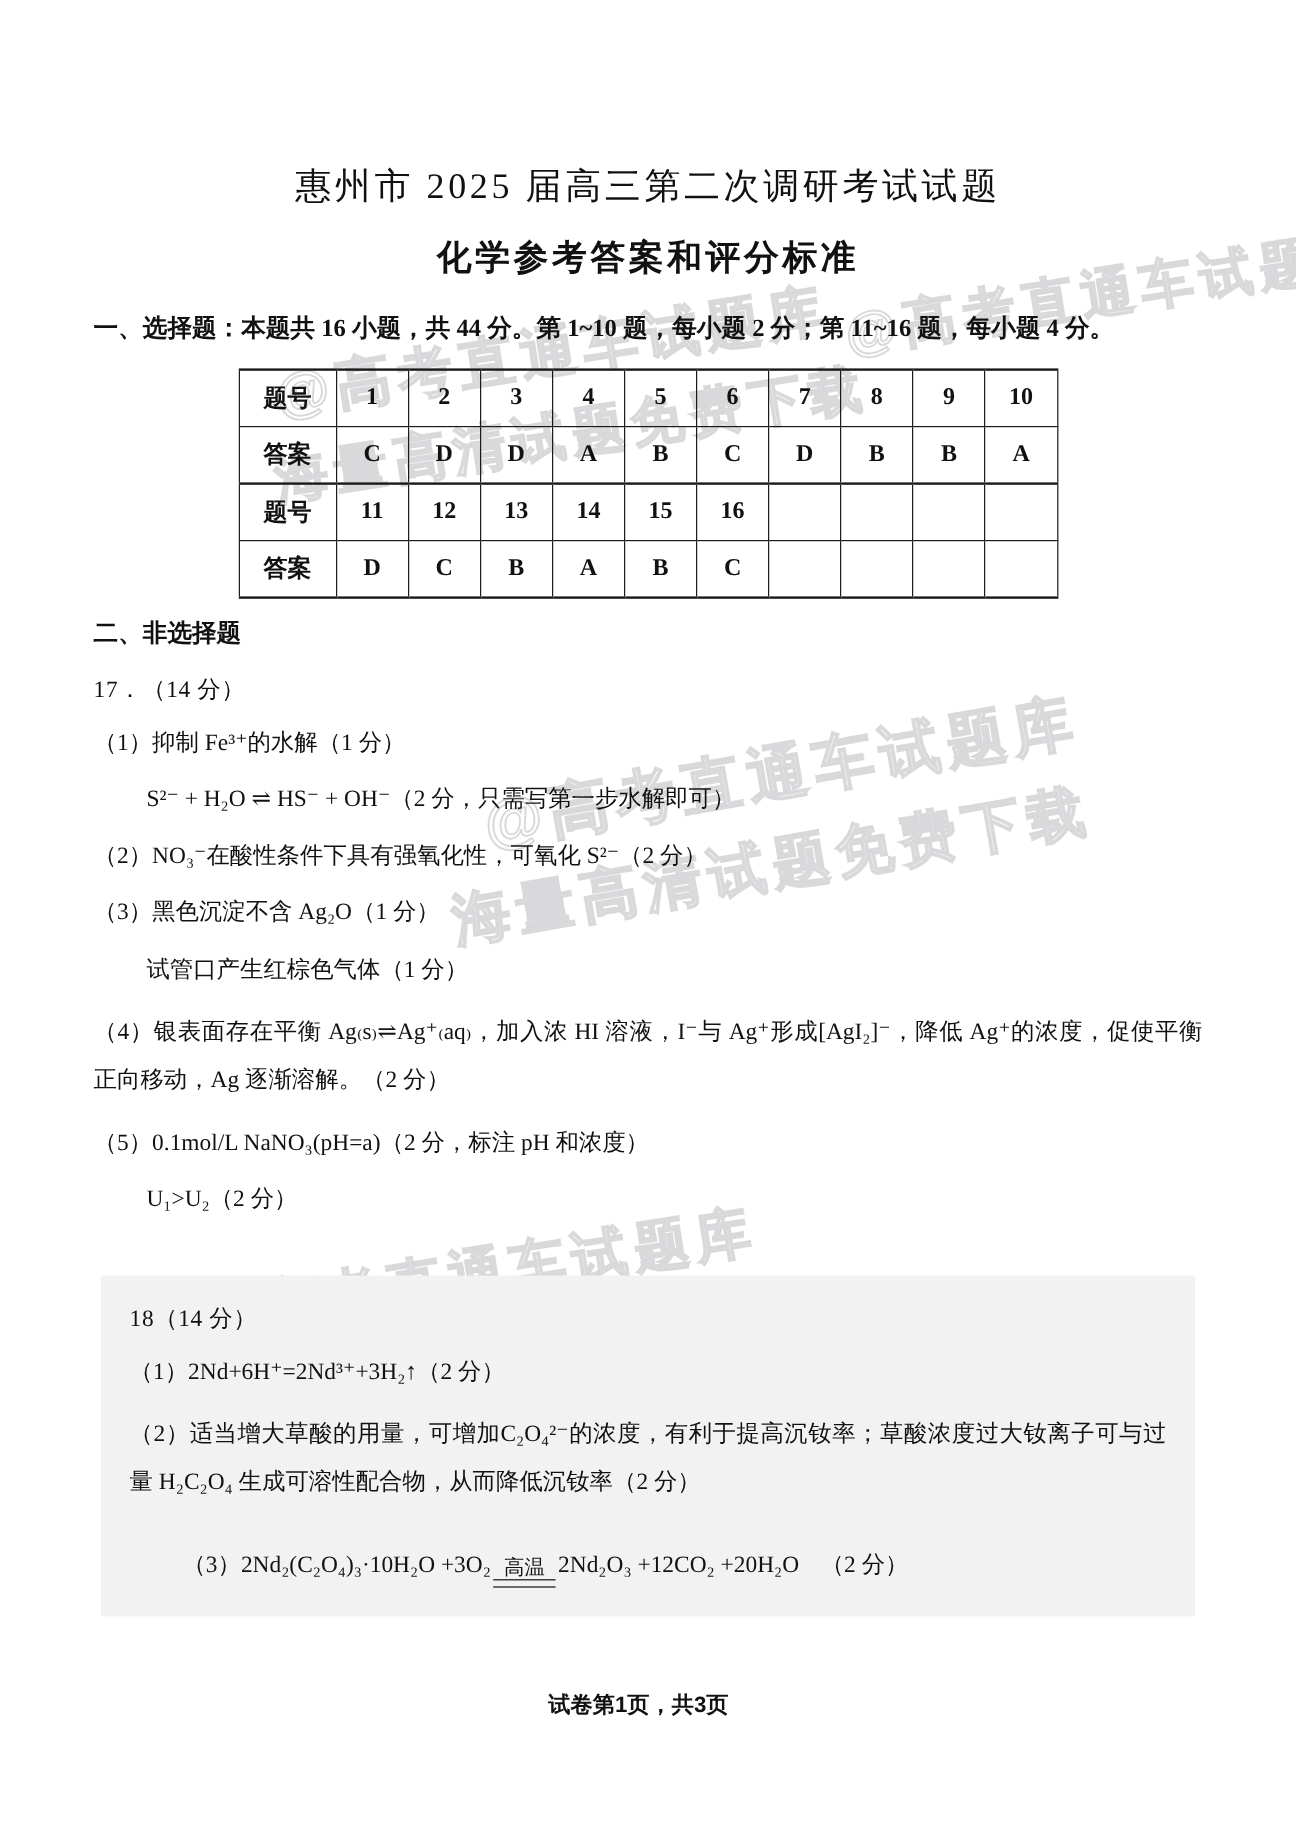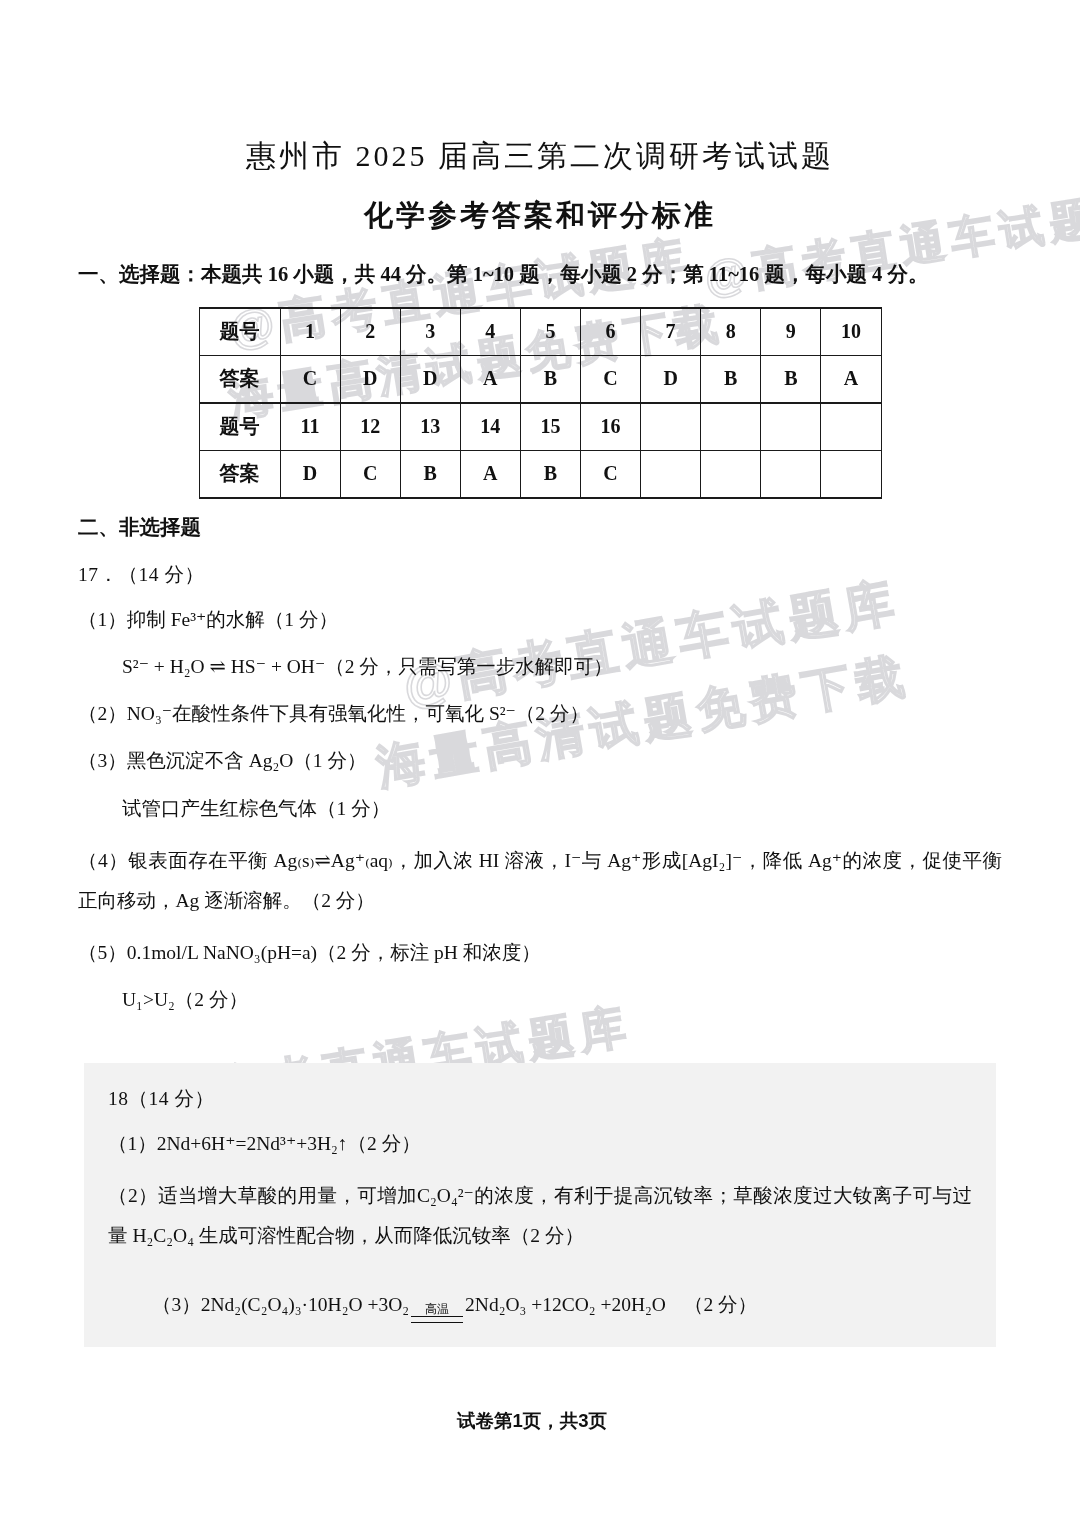--- a/index.html
+++ b/index.html
@@ -152,21 +152,21 @@
   .cond-arrow {
     display: inline-flex;
     flex-direction: column;
     align-items: center;
     justify-content: flex-end;
     margin: 0 2px;
     position: relative;
     top: 2px;
   }
   .cond-arrow .cond {
-    font-size: 12px;
+    font-size: 17px;
     line-height: 1;
     margin-bottom: 1px;
   }
   .cond-arrow .bars {
     width: 52px;
     height: 7px;
     border-top: 1.6px solid #111;
     border-bottom: 1.6px solid #111;
     box-sizing: border-box;
   }

